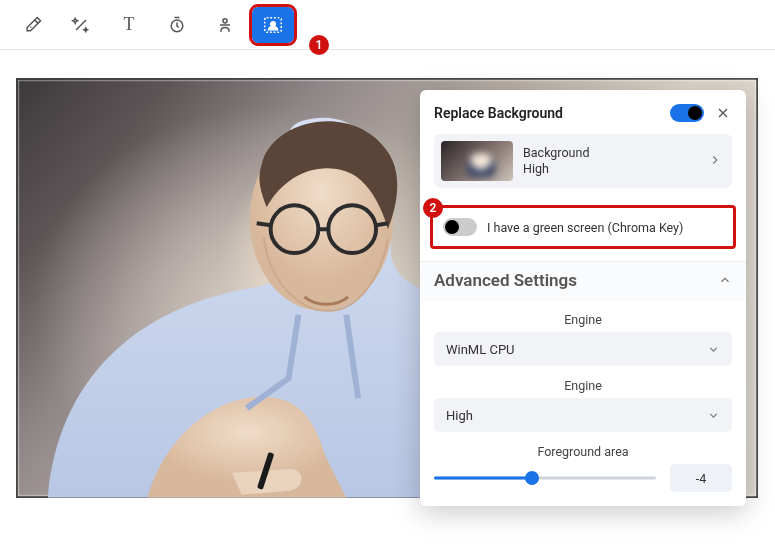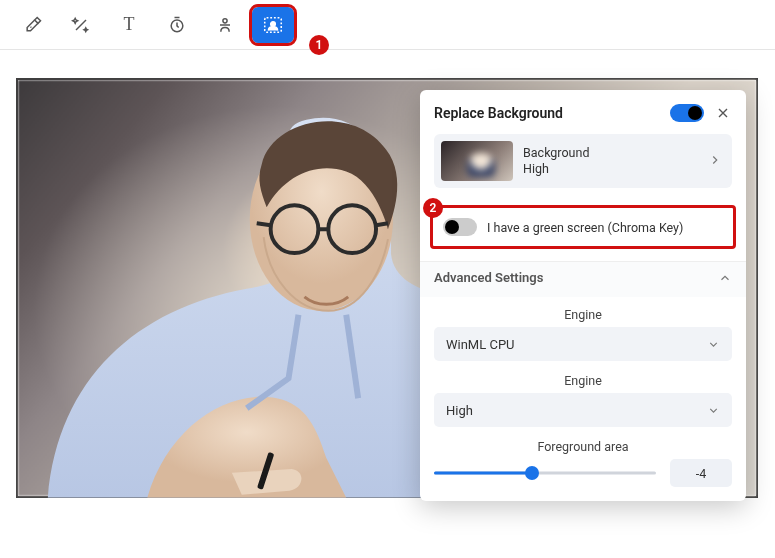--- a/index.html
+++ b/index.html
@@ -43,21 +43,21 @@
 .chevron { margin-left: auto; color: #777; }
 
 .chroma-row { border: 3px solid #d11010; border-radius: 4px; display: flex; align-items: center; gap: 10px; padding: 10px 16px 10px 10px; margin: 0 -4px 12px -4px; position: relative; }
 .chroma-label { font-size: 12.5px; color: #333; }
 
 .badge { position: absolute; width: 20px; height: 20px; background: #d11010; color: #fff; font-size: 12px; font-weight: 600; border-radius: 50%; display: flex; align-items: center; justify-content: center; }
 .badge-1 { top: 35px; left: 309px; }
 .badge-2 { top: -10px; left: -10px; }
 
 .adv-head { display: flex; align-items: center; justify-content: space-between; padding: 8px 2px 12px 2px; border-top: 1px solid #eee; margin: 0 -14px; padding-left: 14px; padding-right: 14px; cursor: pointer; background: #fafbfc; }
-.adv-title { font-size: 13px; font-weight: 600; color: #555; }
+.adv-title { font-size: 17px; font-weight: 600; color: #555; }
 
 .field { margin-bottom: 12px; text-align: center; }
 .field-label { font-size: 12.5px; color: #444; margin-bottom: 5px; }
 .select { width: 100%; height: 34px; background: #f1f3f7; border-radius: 5px; display: flex; align-items: center; justify-content: space-between; padding: 0 12px; font-size: 13px; color: #333; cursor: pointer; }
 
 .slider-row { display: flex; align-items: center; gap: 14px; }
 .slider { flex: 1; height: 20px; position: relative; cursor: pointer; }
 .track { position: absolute; top: 50%; left: 0; right: 0; height: 3px; background: #d0d4db; transform: translateY(-50%); border-radius: 2px; }
 .fill { position: absolute; top: 50%; left: 0; width: 44%; height: 3px; background: #1a73e8; transform: translateY(-50%); border-radius: 2px; }
 .thumb-s { position: absolute; top: 50%; left: 44%; width: 14px; height: 14px; background: #1a73e8; border-radius: 50%; transform: translate(-50%,-50%); }

